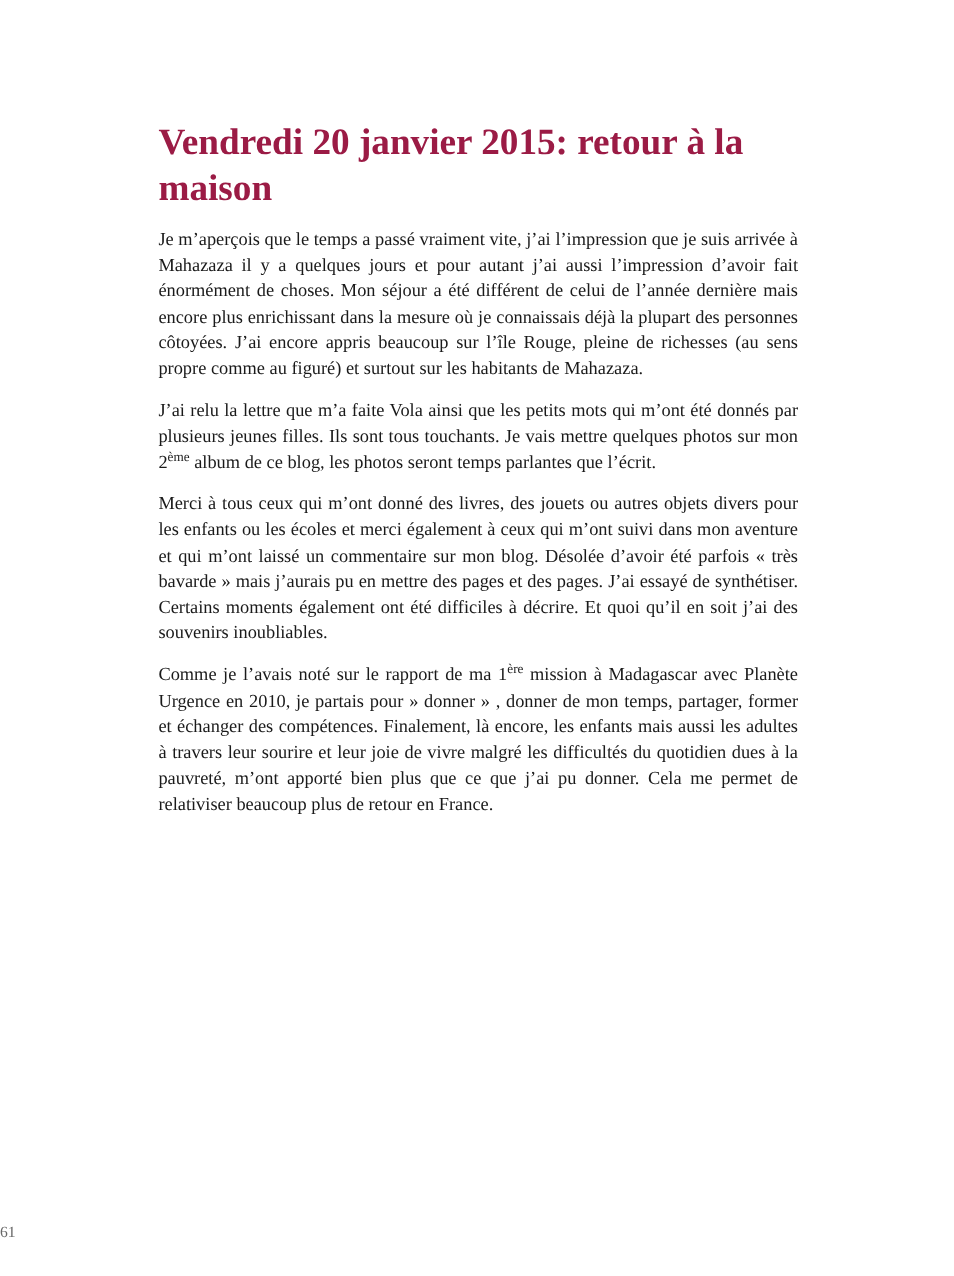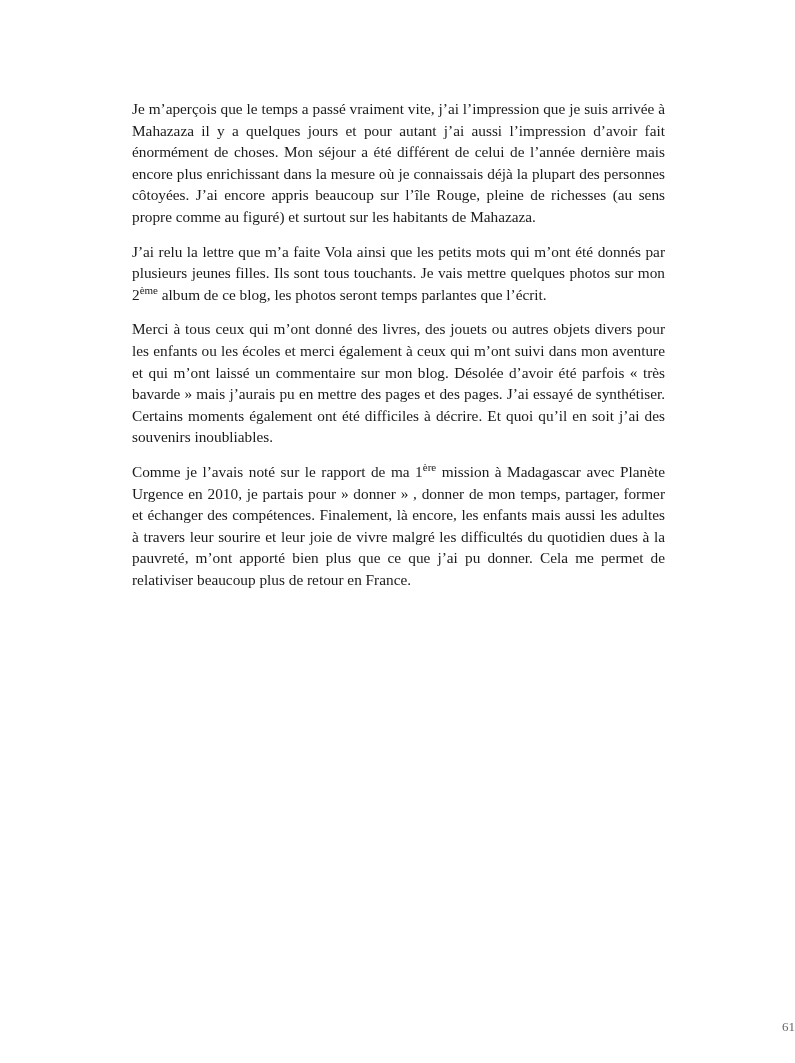--- a/index.html
+++ b/index.html
@@ -40,29 +40,30 @@
     .para sup {
       font-size: 11px;
       vertical-align: 6px;
       line-height: 0;
     }
     .page-number {
       position: absolute;
       left: 0;
       width: 795px;
       top: 1019px;
-      text-align: right;
+      text-align: left;
       font-size: 13px;
       color: #666666;
     }
   </style>
 </head>
 <body>
 
 <div class="page">
+  <h1 class="title" style="color: rgb(155, 27, 69);">Vendredi 20 janvier 2015: retour à la maison</h1>
 
   <p class="para">Je m’aperçois que le temps a passé vraiment vite, j’ai l’impression que je suis arrivée à Mahazaza il y a quelques jours et pour autant j’ai aussi l’impression d’avoir fait énormément de choses. Mon séjour a été différent de celui de l’année dernière mais encore plus enrichissant dans la mesure où je connaissais déjà la plupart des personnes côtoyées. J’ai encore appris beaucoup sur l’île Rouge, pleine de richesses (au sens propre comme au figuré) et surtout sur les habitants de Mahazaza.</p>
 
   <p class="para"><span>J’ai relu la lettre que m’a faite Vola ainsi que les petits mots qui m’ont été donnés par plusieurs jeunes filles. Ils sont tous touchants. Je vais mettre quelques photos sur mon 2</span><sup>ème</sup><span> album de ce blog, les photos seront temps parlantes que l’écrit.</span></p>
 
   <p class="para">Merci à tous ceux qui m’ont donné des livres, des jouets ou autres objets divers pour les enfants ou les écoles et merci également à ceux qui m’ont suivi dans mon aventure et qui m’ont laissé un commentaire sur mon blog. Désolée d’avoir été parfois « très bavarde » mais j’aurais pu en mettre des pages et des pages. J’ai essayé de synthétiser. Certains moments également ont été difficiles à décrire. Et quoi qu’il en soit j’ai des souvenirs inoubliables.</p>
 
   <p class="para"><span>Comme je l’avais noté sur le rapport de ma 1</span><sup>ère</sup><span> mission à Madagascar avec Planète Urgence en 2010, je partais pour » donner » , donner de mon temps, partager, former et échanger des compétences. Finalement, là encore, les enfants mais aussi les adultes à travers leur sourire et leur joie de vivre malgré les difficultés du quotidien dues à la pauvreté, m’ont apporté bien plus que ce que j’ai pu donner. Cela me permet de relativiser beaucoup plus de retour en France.</span></p>
 
 </div>

